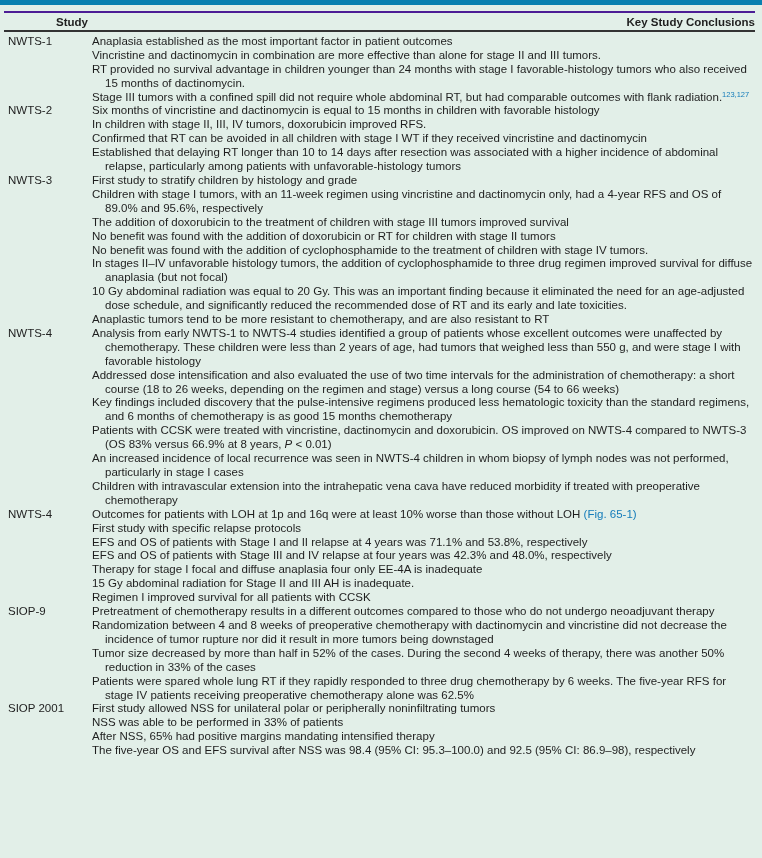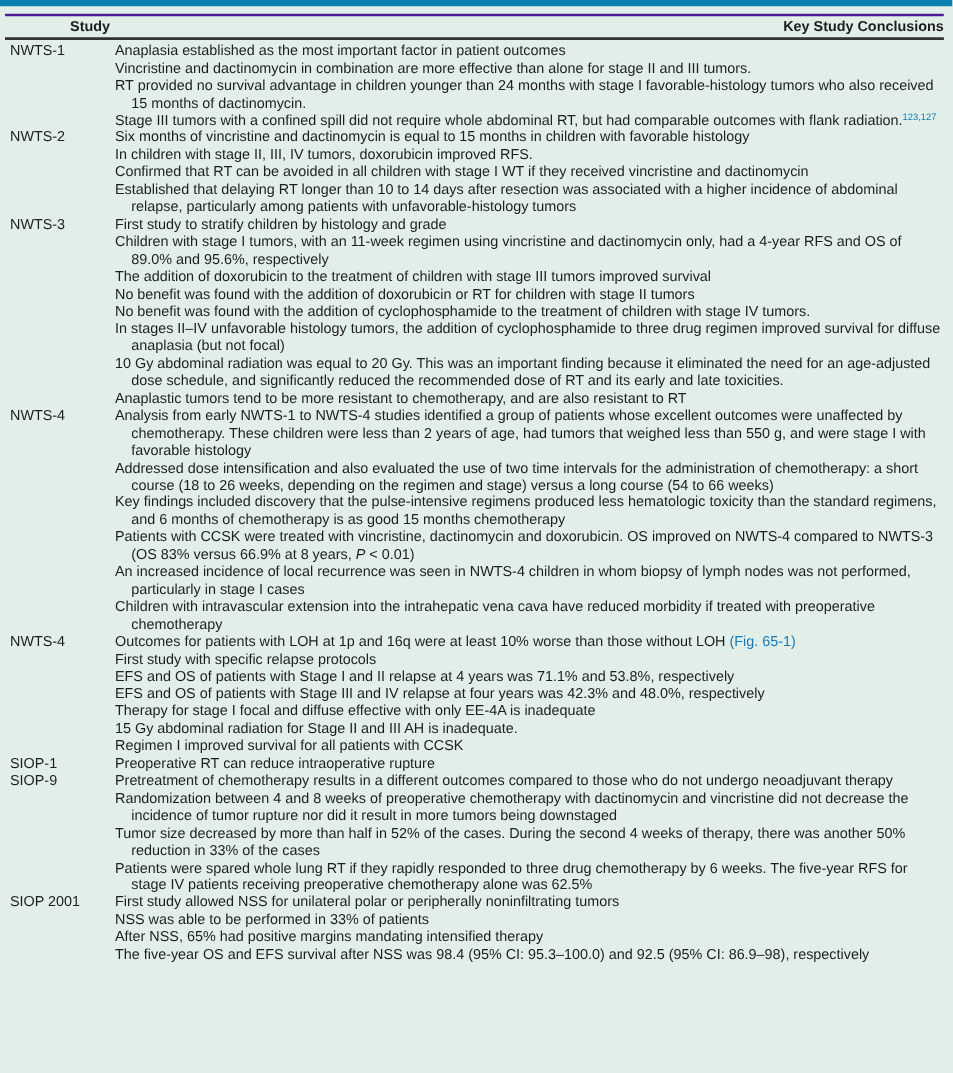--- a/index.html
+++ b/index.html
@@ -119,29 +119,23 @@
           <p class="conclusion"><span>Children with intravascular extension into the intrahepatic vena cava have reduced morbidity if treated with preoperative chemotherapy</span></p>
         </td>
       </tr>
       <tr>
         <td class="study-cell">NWTS-4</td>
         <td class="conclusions-cell">
           <p class="conclusion"><span>Outcomes for patients with LOH at 1p and 16q were at least 10% worse than those without LOH </span><span class="fig-link">(Fig. 65-1)</span></p>
           <p class="conclusion"><span>First study with specific relapse protocols</span></p>
           <p class="conclusion"><span>EFS and OS of patients with Stage I and II relapse at 4 years was 71.1% and 53.8%, respectively</span></p>
           <p class="conclusion"><span>EFS and OS of patients with Stage III and IV relapse at four years was 42.3% and 48.0%, respectively</span></p>
-          <p class="conclusion"><span>Therapy for stage I focal and diffuse effective with only EE-4A is inadequate</span></p>
+          <p class="conclusion"><span>Therapy for stage I focal and diffuse anaplasia four only EE-4A is inadequate</span></p>
           <p class="conclusion"><span>15 Gy abdominal radiation for Stage II and III AH is inadequate.</span></p>
           <p class="conclusion"><span>Regimen I improved survival for all patients with CCSK</span></p>
-        </td>
-      </tr>
-      <tr>
-        <td class="study-cell">SIOP-1</td>
-        <td class="conclusions-cell">
-          <p class="conclusion"><span>Preoperative RT can reduce intraoperative rupture</span></p>
         </td>
       </tr>
       <tr>
         <td class="study-cell">SIOP-9</td>
         <td class="conclusions-cell">
           <p class="conclusion"><span>Pretreatment of chemotherapy results in a different outcomes compared to those who do not undergo neoadjuvant therapy</span></p>
           <p class="conclusion"><span>Randomization between 4 and 8 weeks of preoperative chemotherapy with dactinomycin and vincristine did not decrease the incidence of tumor rupture nor did it result in more tumors being downstaged</span></p>
           <p class="conclusion"><span>Tumor size decreased by more than half in 52% of the cases. During the second 4 weeks of therapy, there was another 50% reduction in 33% of the cases</span></p>
           <p class="conclusion"><span>Patients were spared whole lung RT if they rapidly responded to three drug chemotherapy by 6 weeks. The five-year RFS for stage IV patients receiving preoperative chemotherapy alone was 62.5%</span></p>
         </td>

